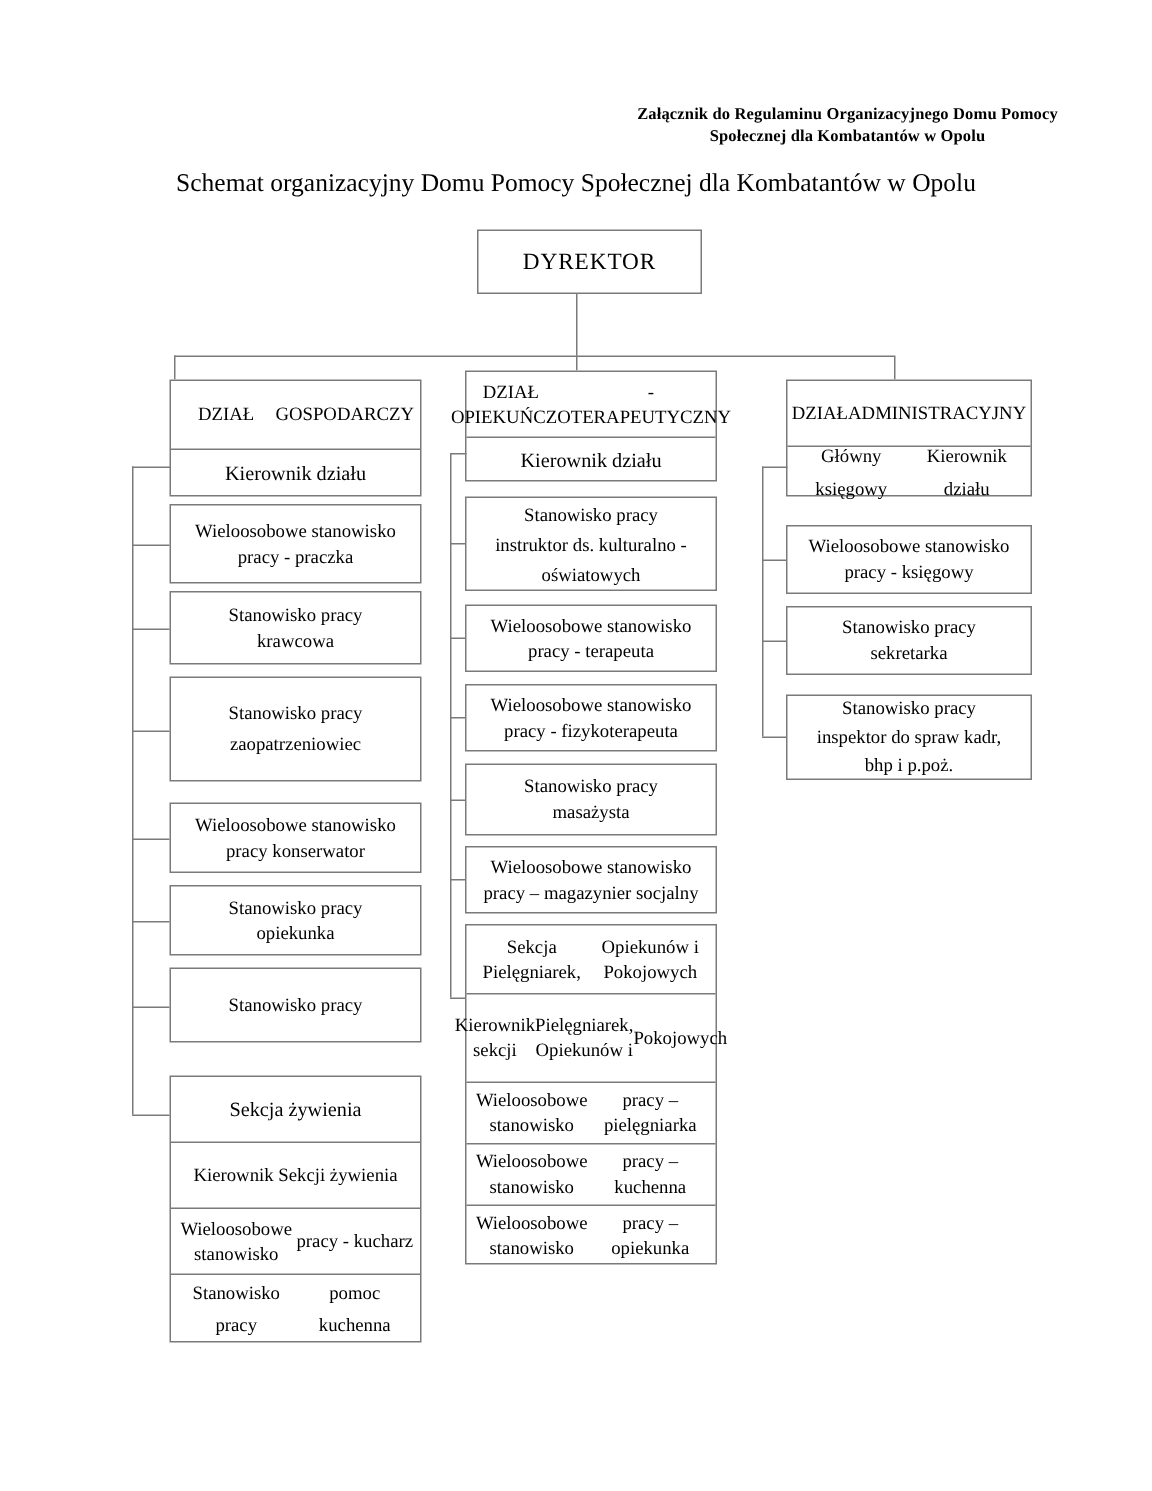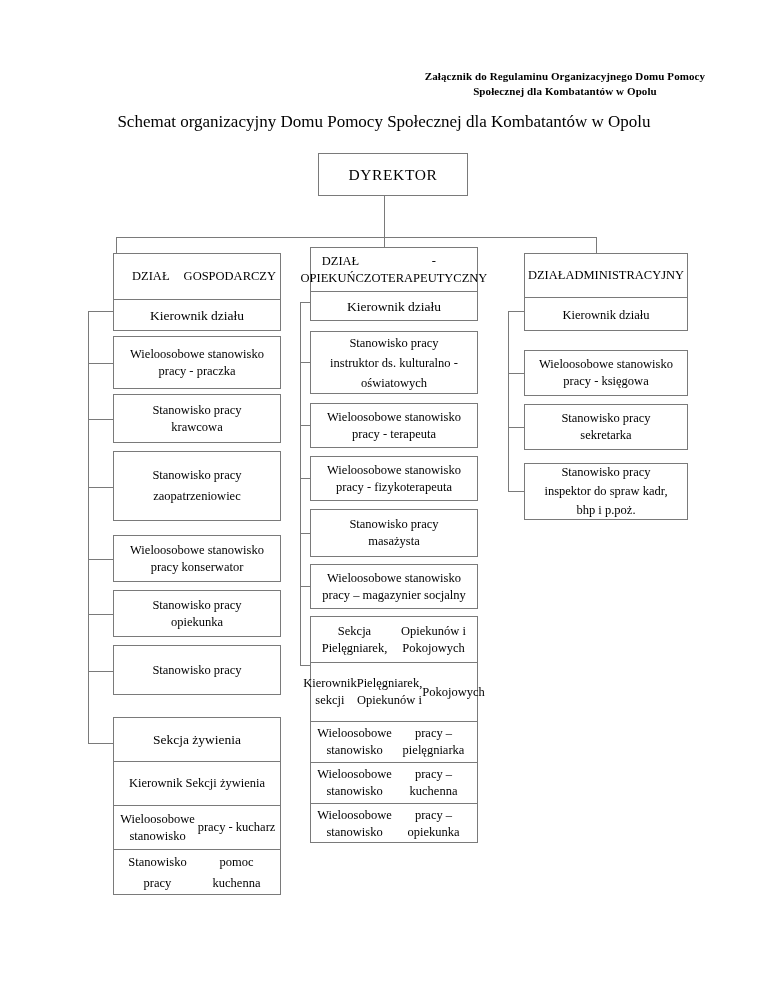--- a/index.html
+++ b/index.html
@@ -261,31 +261,32 @@
       <span>pracy – opiekunka</span>
     </div>
   </div>
 
   <div class="stack" style="left:524px; top:230px; width:164px; height:78px;">
     <div class="cell dept-title" style="height:44px;">
       <span>DZIAŁ</span>
       <span>ADMINISTRACYJNY</span>
     </div>
     <div class="cell" style="height:33px; line-height:22px;">
+      <span>Główny księgowy</span>
       <span>Kierownik działu</span>
     </div>
   </div>
 
   <div class="vline" style="left:508px; top:288px; height:180px;"></div>
   <div class="hline" style="left:508px; top:288px; width:17px;"></div>
 
   <div class="hline" style="left:508px; top:350px; width:17px;"></div>
   <div class="box" style="left:524px; top:327px; width:164px; height:46px;">
     <span>Wieloosobowe stanowisko</span>
-    <span>pracy - księgowa</span>
+    <span>pracy - księgowy</span>
   </div>
 
   <div class="hline" style="left:508px; top:404px; width:17px;"></div>
   <div class="box" style="left:524px; top:381px; width:164px; height:46px;">
     <span>Stanowisko pracy</span>
     <span>sekretarka</span>
   </div>
 
   <div class="hline" style="left:508px; top:468px; width:17px;"></div>
   <div class="box" style="left:524px; top:440px; width:164px; height:57px; line-height:19px;">

